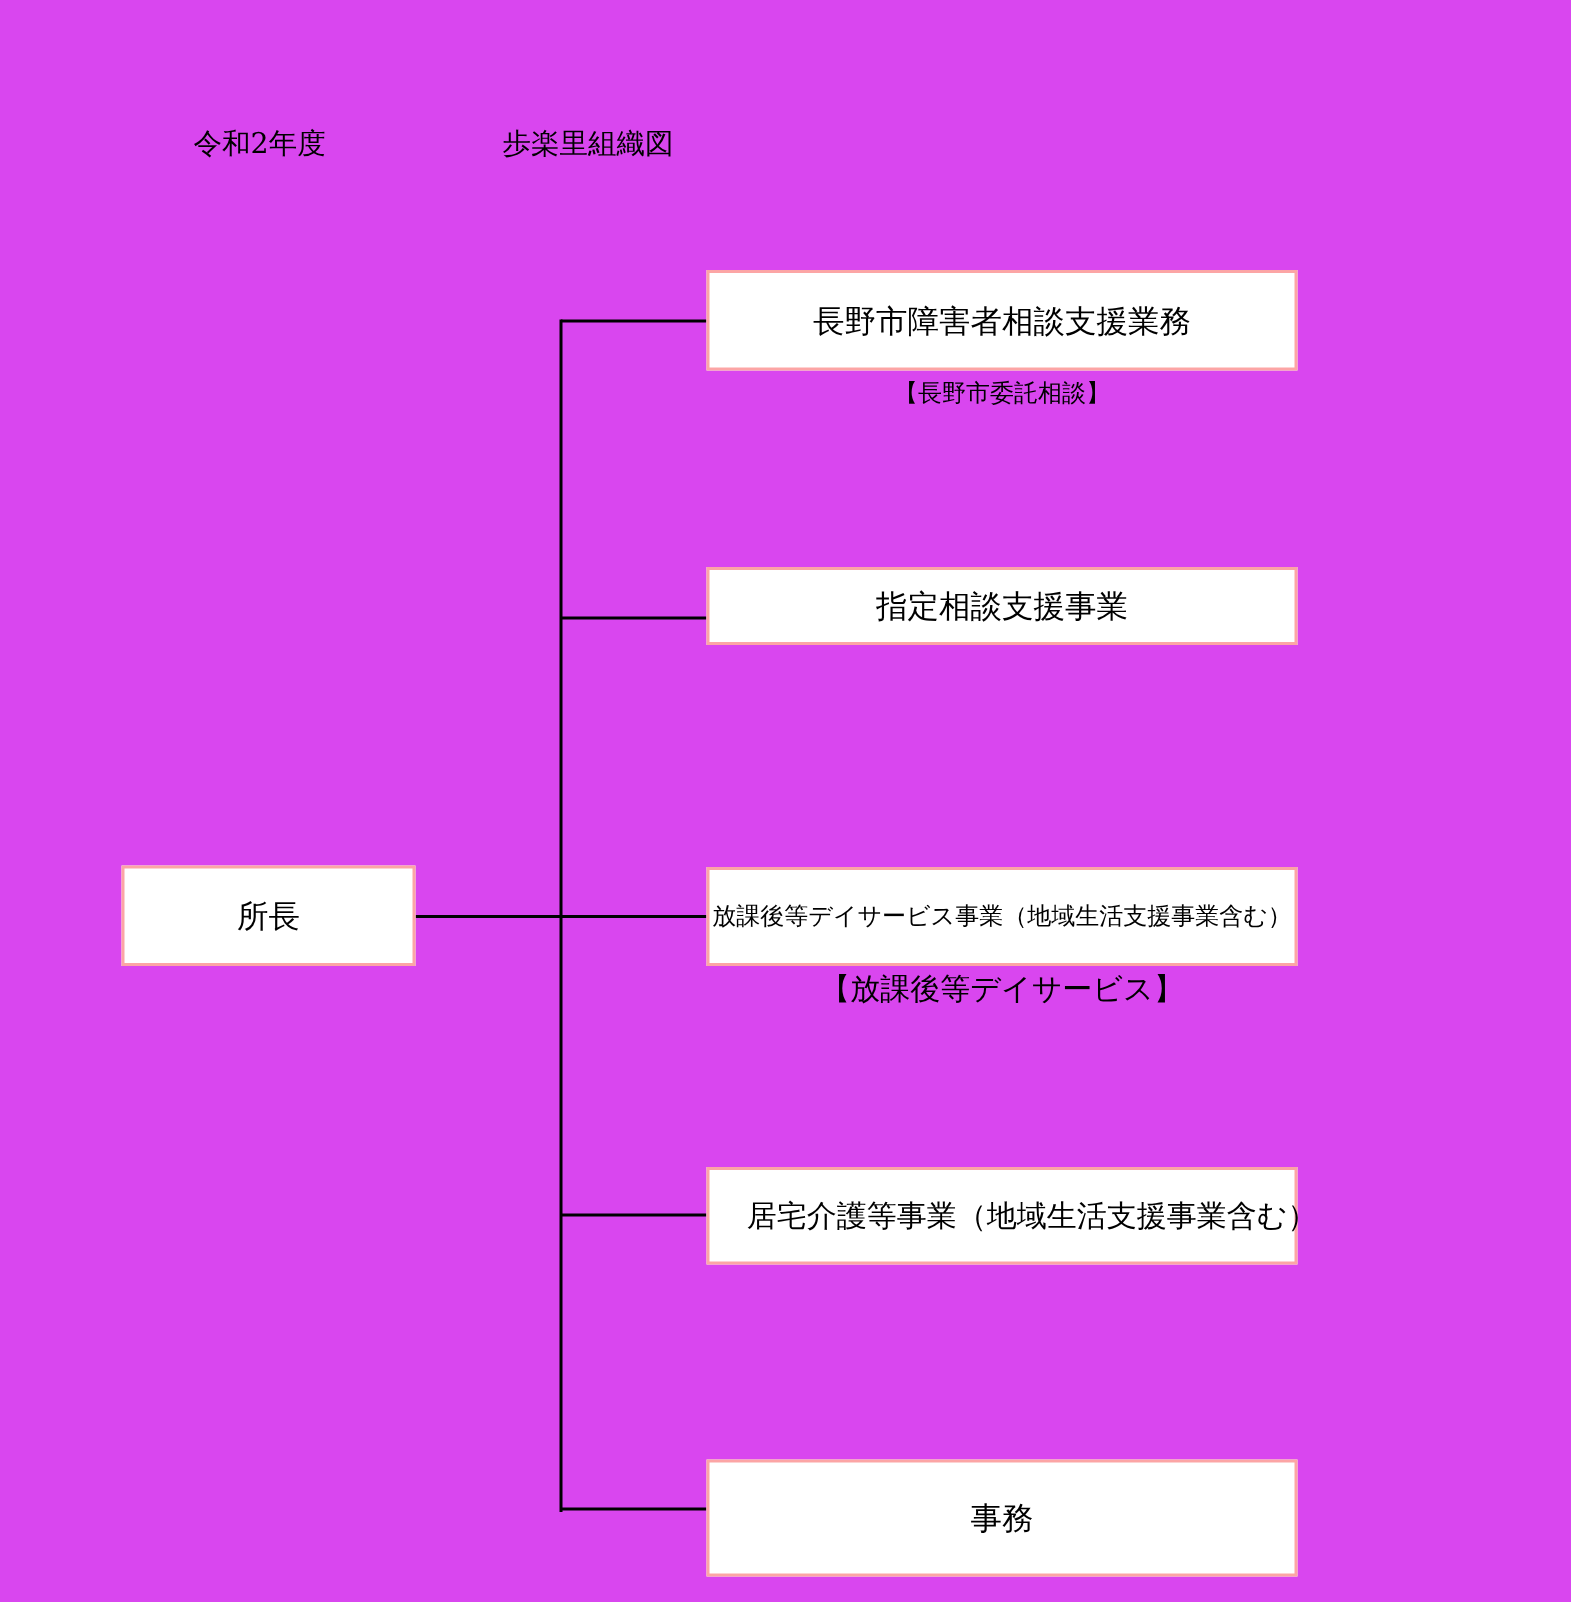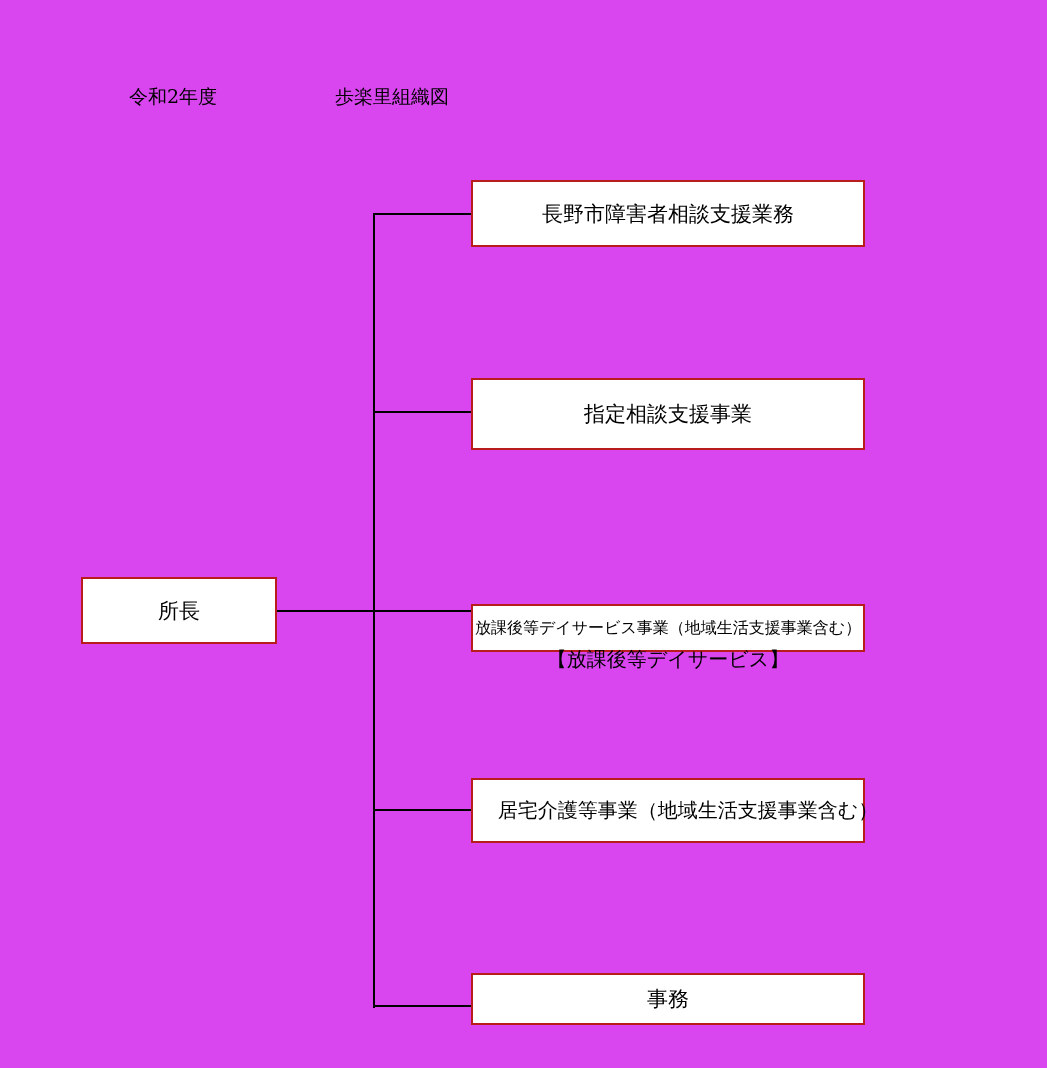--- a/index.html
+++ b/index.html
@@ -22,45 +22,45 @@
     font-size: 19px;
     line-height: 24px;
     white-space: nowrap;
   }
   .fiscal-year { left: 129px; }
   .chart-name  { left: 319px; margin-left: 16px; }
 
   .box {
     position: absolute;
     box-sizing: border-box;
-    border: 2px solid #b91c1c;
+    border: 2px solid #fca5a5;
     background: #ffffff;
     display: flex;
     align-items: center;
     justify-content: center;
     text-align: center;
     white-space: nowrap;
   }
   .root-box {
     left: 81px;
     top: 577px;
     width: 196px;
     height: 67px;
     font-size: 21px;
   }
   .dept-box {
     left: 471px;
     width: 394px;
     font-size: 21px;
   }
   .d1 { top: 180px; height: 67px; }
-  .d2 { top: 378px; height: 72px; }
-  .d3 { top: 604px; height: 48px; font-size: 16px; }
+  .d2 { top: 378px; height: 52px; }
+  .d3 { top: 578px; height: 66px; font-size: 16px; }
   .d4 { top: 778px; height: 65px; font-size: 20px; padding-left: 40px; }
-  .d5 { top: 973px; height: 52px; }
+  .d5 { top: 973px; height: 78px; }
 
   .caption {
     position: absolute;
     left: 471px;
     width: 394px;
     text-align: center;
     white-space: nowrap;
     line-height: 1.2;
   }
   .cap-d1   { top: 252px; font-size: 16px; }
@@ -102,20 +102,21 @@
   <div class="hline b4"></div>
   <div class="hline b5"></div>
 
   <div class="box root-box">
     <span>所長</span>
   </div>
 
   <div class="box dept-box d1">
     <span>長野市障害者相談支援業務</span>
   </div>
+  <div class="caption cap-d1">【長野市委託相談】</div>
 
   <div class="box dept-box d2">
     <span>指定相談支援事業</span>
   </div>
 
   <div class="box dept-box d3">
     <span>放課後等デイサービス事業（地域生活支援事業含む）</span>
   </div>
   <div class="caption cap-d3a">【放課後等デイサービス】</div>
 

